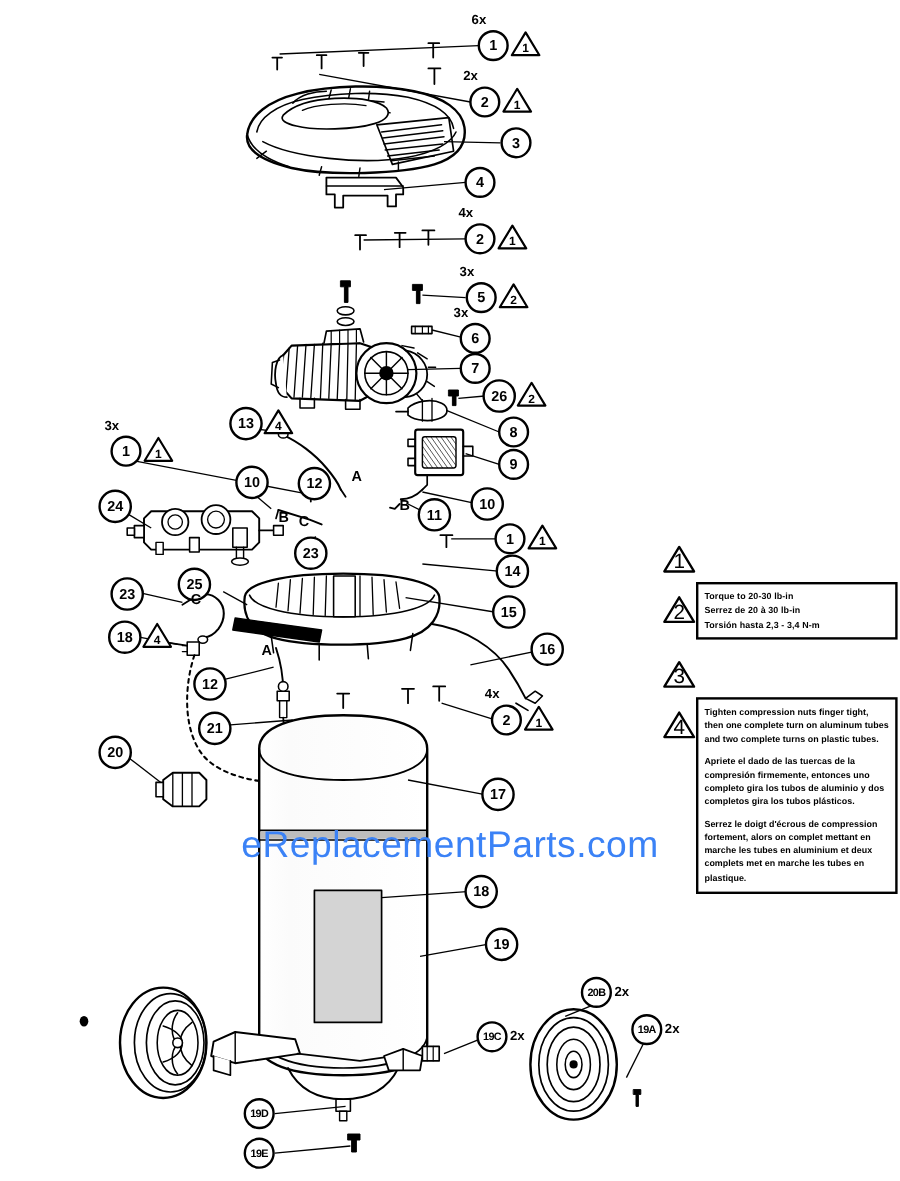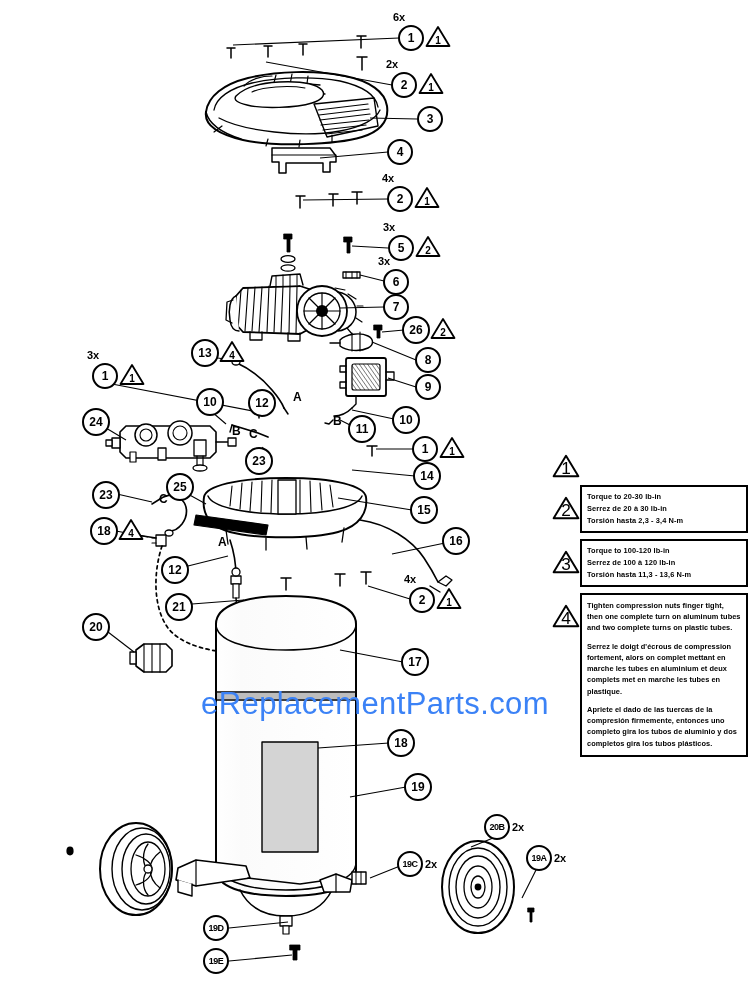--- a/index.html
+++ b/index.html
@@ -553,21 +553,21 @@
       <div class="callout r13" style="left: 425px; top: 449px;">1</div>
       <div class="tri" style="left: 439px; top: 436px;">
         <svg viewBox="0 0 26 23" xmlns="http://www.w3.org/2000/svg">
           <path d="M13 2 L24.5 21 L1.5 21 Z" fill="#fff" stroke="#000" stroke-width="1.8" stroke-linejoin="round"></path>
           <text class="tnum" x="13" y="18.5" text-anchor="middle" fill="#000">1</text>
         </svg>
       </div>
       <div class="callout r14" style="left: 427px; top: 476px;">14</div>
       <div class="callout r14" style="left: 259px; top: 461px;">23</div>
       <div class="callout r14" style="left: 106px; top: 495px;">23</div>
-      <div class="callout r14" style="left: 180px; top: 487px;">25</div>
+      <div class="callout r14" style="left: 162px; top: 487px;">25</div>
       <div class="callout r14" style="left: 424px; top: 510px;">15</div>
       <div class="callout r14" style="left: 104px; top: 531px;">18</div>
       <div class="tri" style="left: 118px; top: 518px;">
         <svg viewBox="0 0 26 23" xmlns="http://www.w3.org/2000/svg">
           <path d="M13 2 L24.5 21 L1.5 21 Z" fill="#fff" stroke="#000" stroke-width="1.8" stroke-linejoin="round"></path>
           <text class="tnum" x="13" y="18.5" text-anchor="middle" fill="#000">4</text>
         </svg>
       </div>
       <div class="callout r14" style="left: 456px; top: 541px;">16</div>
       <div class="callout r14" style="left: 175px; top: 570px;">12</div>
@@ -623,34 +623,29 @@
           <div class="legend-line">Torsión hasta 2,3 - 3,4 N-m</div>
         </div>
       </div>
       <div class="legend-row">
         <div class="legend-tri">
           <svg viewBox="0 0 26 23" xmlns="http://www.w3.org/2000/svg">
             <path d="M13 2 L24.5 21 L1.5 21 Z" fill="#fff" stroke="#000" stroke-width="1.8" stroke-linejoin="round"></path>
             <text class="tnum" x="13" y="18.5" text-anchor="middle" fill="#000">3</text>
           </svg>
         </div>
-        <div class="legend-box">
-          <div class="legend-line">Torque to 100-120 lb-in</div>
-          <div class="legend-line">Serrez de 100 à 120 lb-in</div>
-          <div class="legend-line">Torsión hasta 11,3 - 13,6 N-m</div>
-        </div>
       </div>
       <div class="legend-row" id="legend4">
         <div class="legend-tri">
           <svg viewBox="0 0 26 23" xmlns="http://www.w3.org/2000/svg">
             <path d="M13 2 L24.5 21 L1.5 21 Z" fill="#fff" stroke="#000" stroke-width="1.8" stroke-linejoin="round"></path>
             <text class="tnum" x="13" y="18.5" text-anchor="middle" fill="#000">4</text>
           </svg>
         </div>
         <div class="legend-box">
           <p class="legend-para">Tighten compression nuts finger tight, then one complete turn on aluminum tubes and two complete turns on plastic tubes.</p>
+          <p class="legend-para">Apriete el dado de las tuercas de la compresión firmemente, entonces uno completo gira los tubos de aluminio y dos completos gira los tubos plásticos.</p>
           <p class="legend-para">Serrez le doigt d'écrous de compression fortement, alors on complet mettant en marche les tubes en aluminium et deux complets met en marche les tubes en plastique.</p>
-          <p class="legend-para">Apriete el dado de las tuercas de la compresión firmemente, entonces uno completo gira los tubos de aluminio y dos completos gira los tubos plásticos.</p>
         </div>
       </div>
     </div>
 
 </div>
 
 </body></html>

